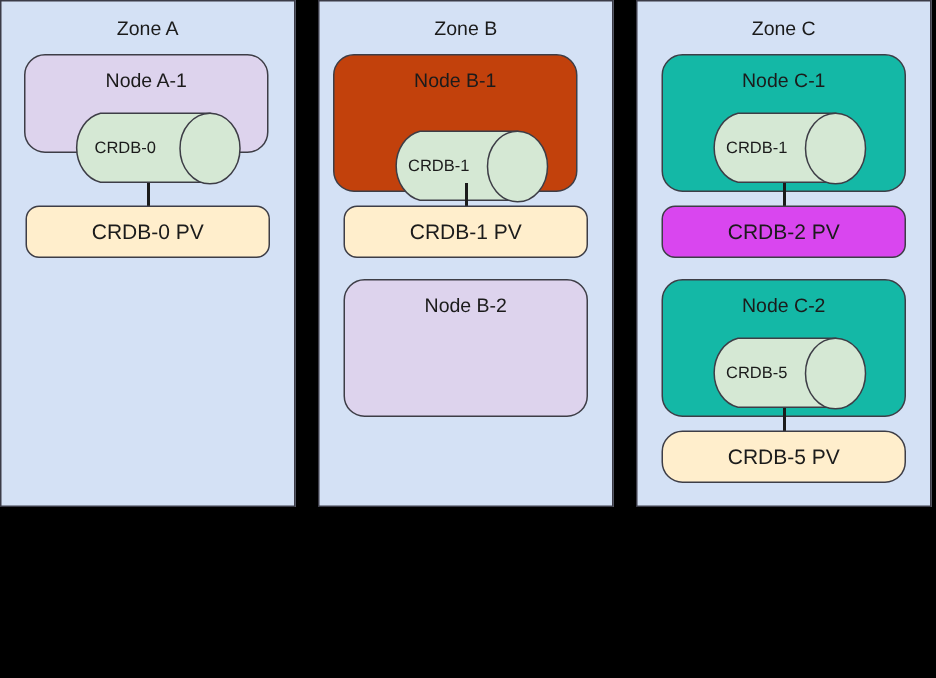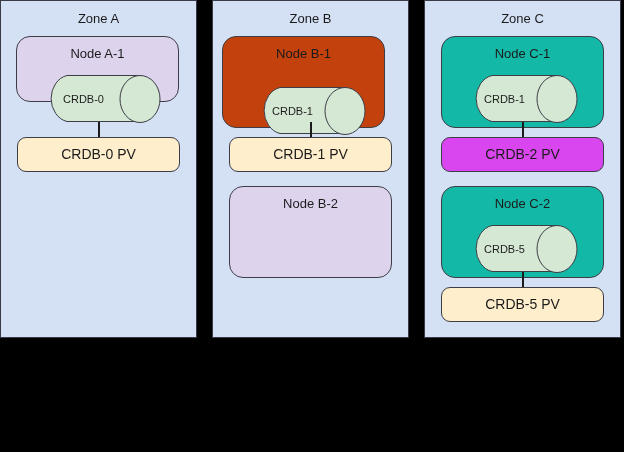--- a/index.html
+++ b/index.html
@@ -172,16 +172,16 @@
         <path d="M 20 0.5 L 85 0.5 A 20 23.5 0 0 1 85 46.5 L 20 46.5 A 20 23.5 0 0 1 20 0.5 Z" fill="#d5e8d4" stroke="#3d3d46" stroke-width="1"></path>
         <ellipse cx="85" cy="24" rx="20" ry="23.5" fill="#d5e8d4" stroke="#3d3d46" stroke-width="1"></ellipse>
       </svg>
       <div class="cyl-label" style="width: 65px;">CRDB-5</div>
     </div>
     <div class="connector" style="left: 522px; top: 122px; height: 16px; background: rgb(27, 27, 27);"></div>
     <div class="connector" style="left: 522px; top: 272px; height: 16px; background: rgb(27, 27, 27);"></div>
     <div class="pv" style="left: 441px; top: 137px; width: 163px; height: 35px; background: #d946ef; border-color: rgb(61, 61, 70);">
       <span class="pv-label">CRDB-2 PV</span>
     </div>
-    <div class="pv" style="left: 441px; top: 287px; width: 163px; height: 35px; background: rgb(255, 238, 204); border-color: rgb(61, 61, 70);">
+    <div class="pv" style="left: 441px; top: 287px; width: 163px; height: 35px; background: rgb(255, 238, 204); border-color: rgb(61, 61, 70); border-radius: 14px;">
       <span class="pv-label">CRDB-5 PV</span>
     </div>
   </div>
 
 </body></html>

